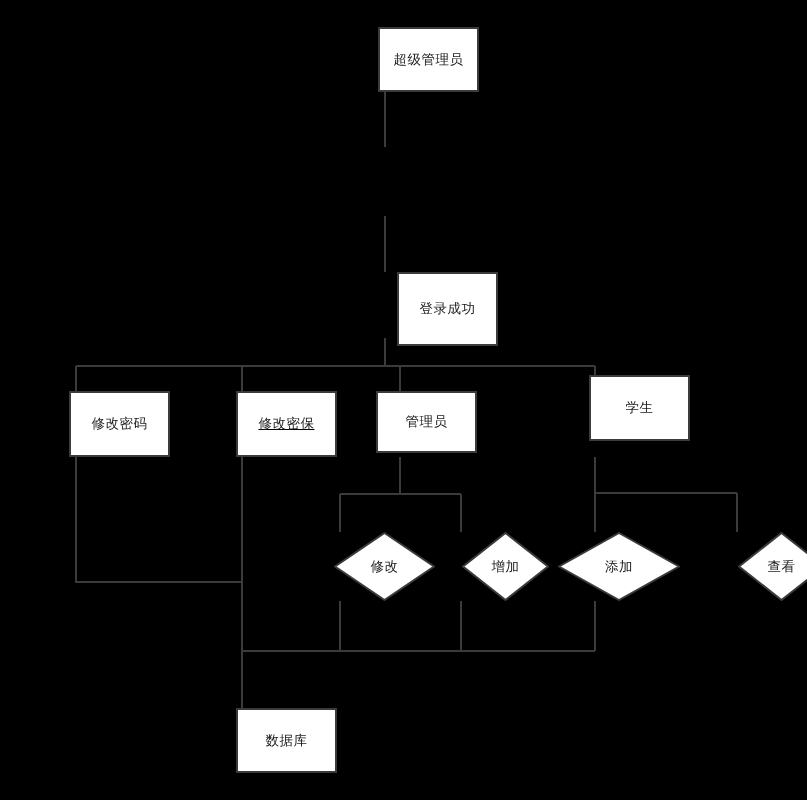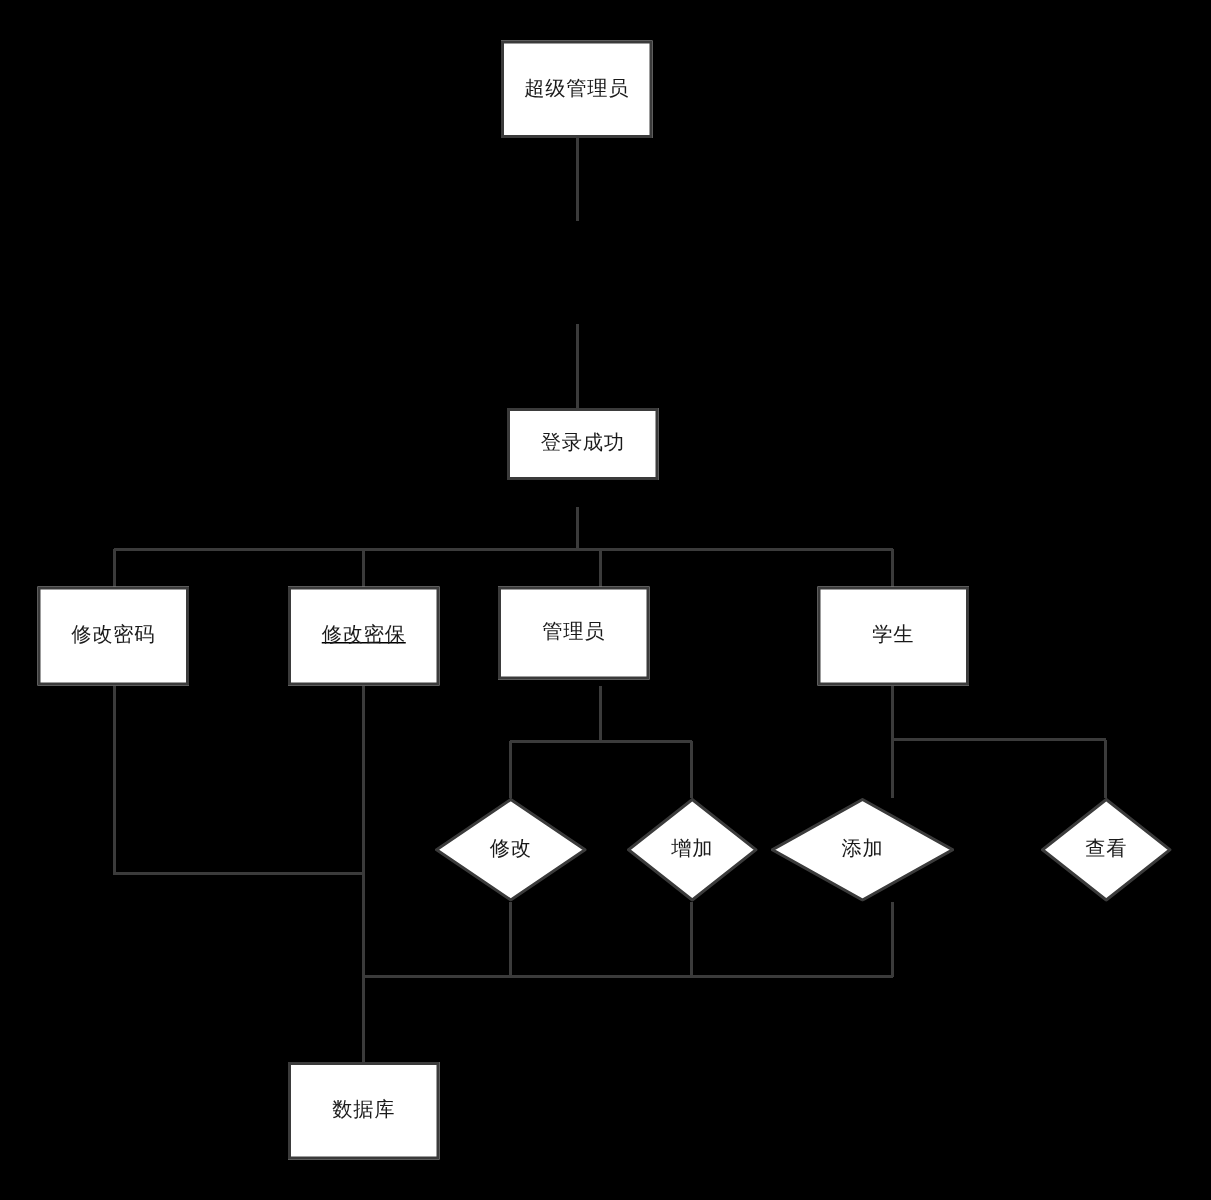--- a/index.html
+++ b/index.html
@@ -21,20 +21,21 @@
     top: 0;
     width: 807px;
     height: 800px;
   }
   .node {
     position: absolute;
     display: flex;
     align-items: center;
     justify-content: center;
     box-sizing: border-box;
+    margin-left: 44px;
   }
   .node-box {
     background: #ffffff;
     border: 2px solid #3b3b3b;
   }
   .node-diamond {
     background: transparent;
   }
   .node-diamond .dia-shape {
     position: absolute;
@@ -91,37 +92,37 @@
       <path d="M 595 601 L 595 651"></path>
 
     </g>
   </svg>
 
   <div class="node node-box" style="left:334px; top:27px; width:101px; height:65px;">
     <span class="node-label">超级管理员</span>
   </div>
 
 
-  <div class="node node-box" style="left:338px; top:272px; width:101px; height:48px;">
+  <div class="node node-box" style="left:353px; top:272px; width:101px; height:74px;font-family:Liberation Serif, serif;">
     <span class="node-label">登录成功</span>
   </div>
 
   <div class="node node-box" style="left:25px; top:391px; width:101px; height:66px;">
     <span class="node-label">修改密码</span>
   </div>
 
   <div class="node node-box" style="left:192px; top:391px; width:101px; height:66px;text-decoration:underline;">
     <span class="node-label">修改密保</span>
   </div>
 
   <div class="node node-box" style="left:332px; top:391px; width:101px; height:62px;">
     <span class="node-label">管理员</span>
   </div>
 
-  <div class="node node-box" style="left:545px; top:391px; width:101px; height:66px;">
+  <div class="node node-box" style="left:545px; top:375px; width:101px; height:66px;">
     <span class="node-label">学生</span>
   </div>
 
   <div class="node node-diamond" style="left:290px; top:532px; width:101px; height:69px;">
     <svg class="dia-shape" viewBox="0 0 101 69" preserveAspectRatio="none">
       <polygon points="50.5,1 100,34.5 50.5,68 1,34.5" fill="#ffffff" stroke="#3b3b3b" stroke-width="2"></polygon>
     </svg>
     <span class="node-label">修改</span>
   </div>
 

